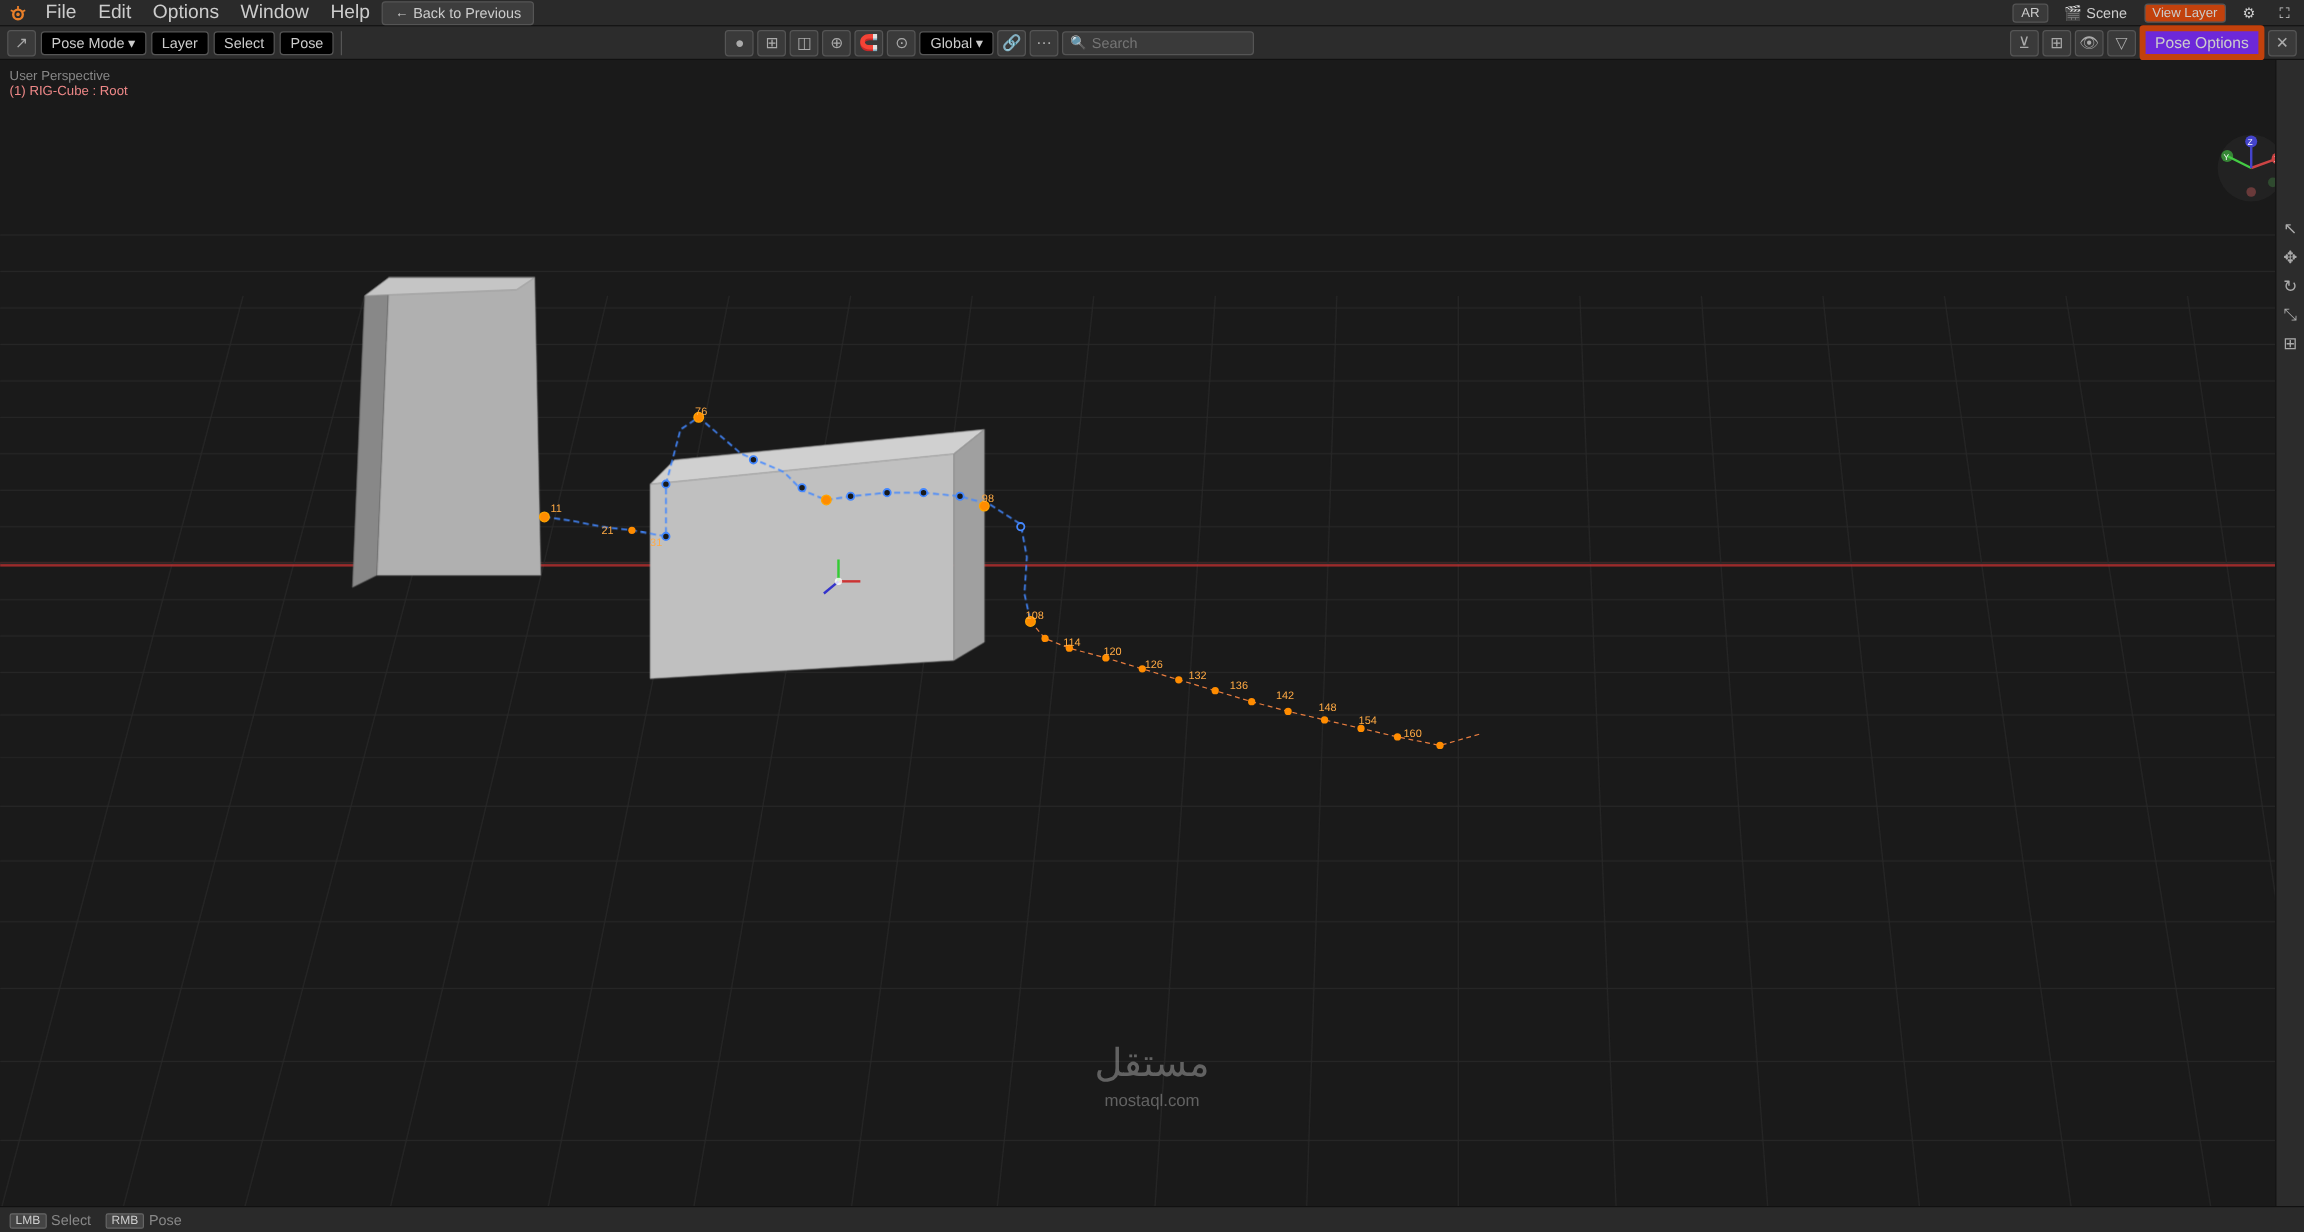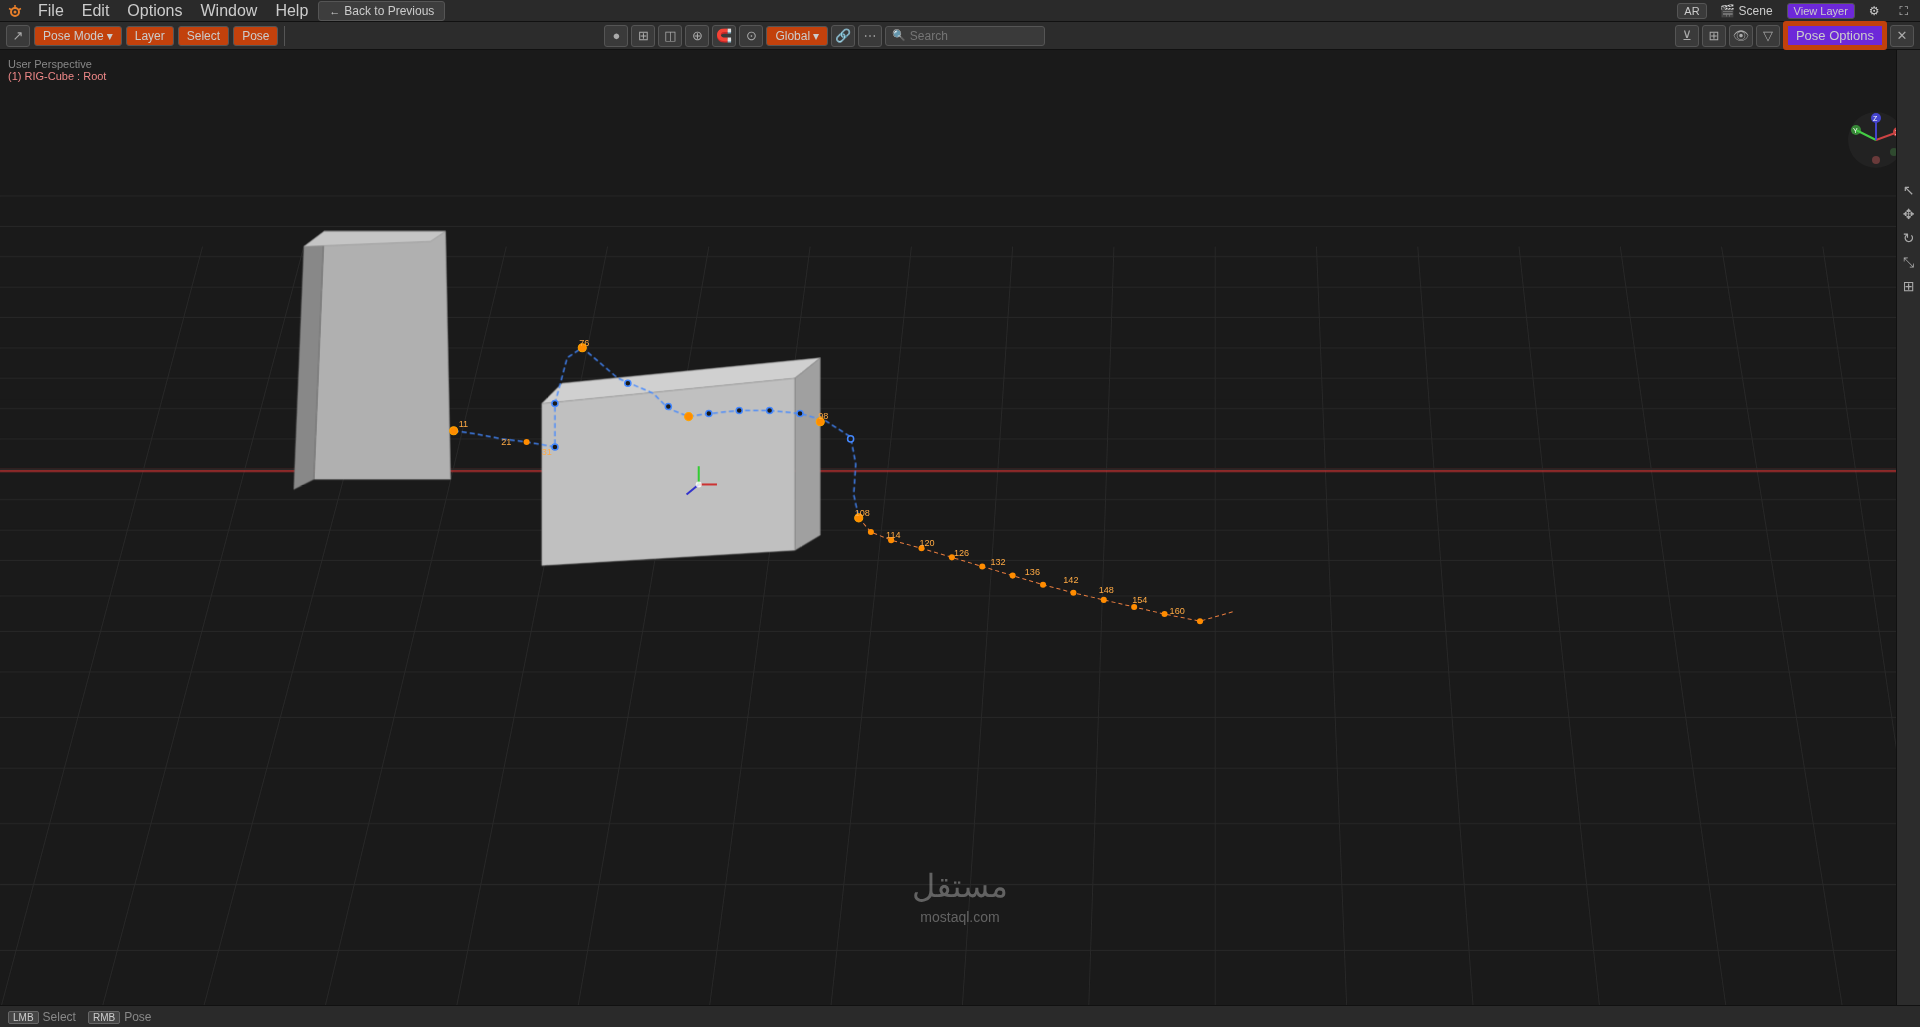--- a/index.html
+++ b/index.html
@@ -69,21 +69,21 @@
       color: #ccc;
     }
     .engine-badge {
       background: #3a3a3a;
       border: 1px solid #555;
       border-radius: 3px;
       padding: 1px 6px;
       font-size: 11px;
     }
     .view-layer-badge {
-      background: #6d28d9;
+      background: #c2410c;
       border: 1px solid #555;
       border-radius: 3px;
       padding: 1px 6px;
       font-size: 11px;
     }
 
     
     #toolbar2 {
       position: absolute;
       top: 22px; left: 0; right: 0;
@@ -91,21 +91,21 @@
       background: #2c2c2c;
       display: flex;
       align-items: center;
       padding: 0 6px;
       gap: 4px;
       border-bottom: 1px solid #111;
       z-index: 100;
     }
     .tb-btn {
       padding: 2px 8px;
-      background: #c2410c;
+      background: #000000;
       border: 1px solid #555;
       border-radius: 3px;
       cursor: pointer;
       font-size: 12px;
       color: #ccc;
       display: flex; align-items: center; gap: 3px;
       white-space: nowrap;
     }
     .tb-separator { width: 1px; height: 20px; background: #555; margin: 0 2px; }
     .tb-icon-btn {

